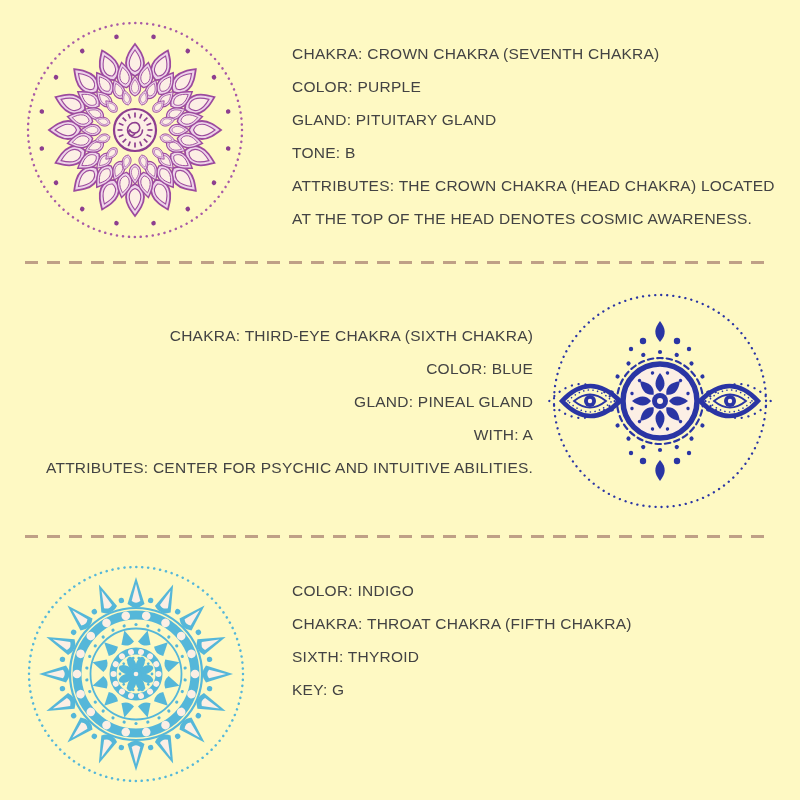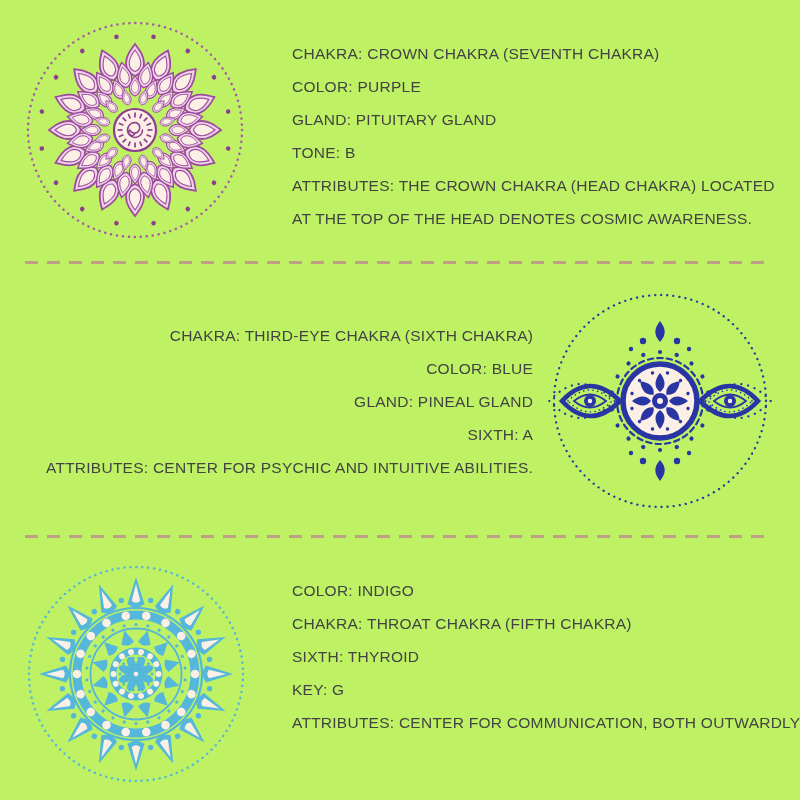--- a/index.html
+++ b/index.html
@@ -1,18 +1,18 @@
 <!DOCTYPE html>
 <html><head>
 <meta charset="utf-8">
 <style>
   html,body{margin:0;padding:0;}
   .canvas{
     position:relative;width:800px;height:800px;overflow:hidden;
-    background:#bef264;
+    background:#fef9c3;
     font-family:"Liberation Sans",sans-serif;
   }
   .art{position:absolute;}
   .info{position:absolute;}
   .line{
     margin:0;
     font-size:15.5px;
     line-height:33px;
     font-weight:400;
     letter-spacing:.25px;
@@ -159,21 +159,21 @@
     </div>
   </section>
 
   <div class="divider" style="top:261px;"></div>
 
   <section>
     <div class="info" style="left:46px;top:319px;text-align:right;">
       <p class="line">CHAKRA: THIRD-EYE CHAKRA (SIXTH CHAKRA)</p>
       <p class="line">COLOR: BLUE</p>
       <p class="line">GLAND: PINEAL GLAND</p>
-      <p class="line">SIXTH: A</p>
+      <p class="line">WITH: A</p>
       <p class="line">ATTRIBUTES: CENTER FOR PSYCHIC AND INTUITIVE ABILITIES.</p>
     </div>
     <div class="art" style="left:535px;top:291px;">
       <svg width="250" height="220" viewBox="-125 -110 250 220">
         <defs>
           <path id="beye" d="M-98 0 Q-70 -30 -40 0 Q-70 30 -98 0 Z"></path>
           <path id="btear" d="M0 -80 C5.5 -72.5 7 -67 0 -59 C-7 -67 -5.5 -72.5 0 -80 Z"></path>
           <path id="bpet" d="M0 -28 C5.5 -21 6.5 -14 0 -9 C-6.5 -14 -5.5 -21 0 -28 Z" fill="#2a35a4"></path>
           <circle id="bdot49" cy="-49" r="2.1" fill="#2a35a4"></circle>
           <circle id="bdot29" cy="-29" r="1.7" fill="#2a35a4"></circle>
@@ -420,17 +420,16 @@
           </g>
         <circle r="5.5" fill="#55b7d9"></circle>
         <circle r="2.3" fill="#fcefe5"></circle>
       </svg>
     </div>
     <div class="info" style="left:292px;top:574px;">
       <p class="line">COLOR: INDIGO</p>
       <p class="line">CHAKRA: THROAT CHAKRA (FIFTH CHAKRA)</p>
       <p class="line">SIXTH: THYROID</p>
       <p class="line">KEY: G</p>
-      <p class="line">ATTRIBUTES: CENTER FOR COMMUNICATION, BOTH OUTWARDLY</p>
     </div>
   </section>
 
 </div>
 
 </body></html>

